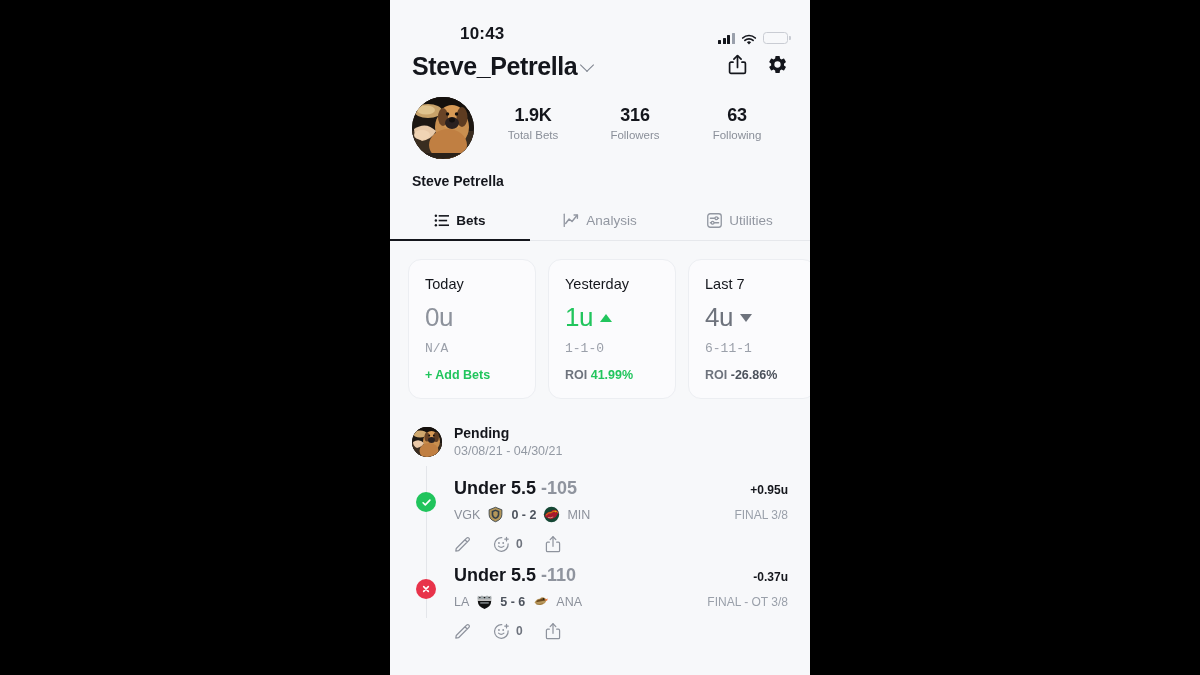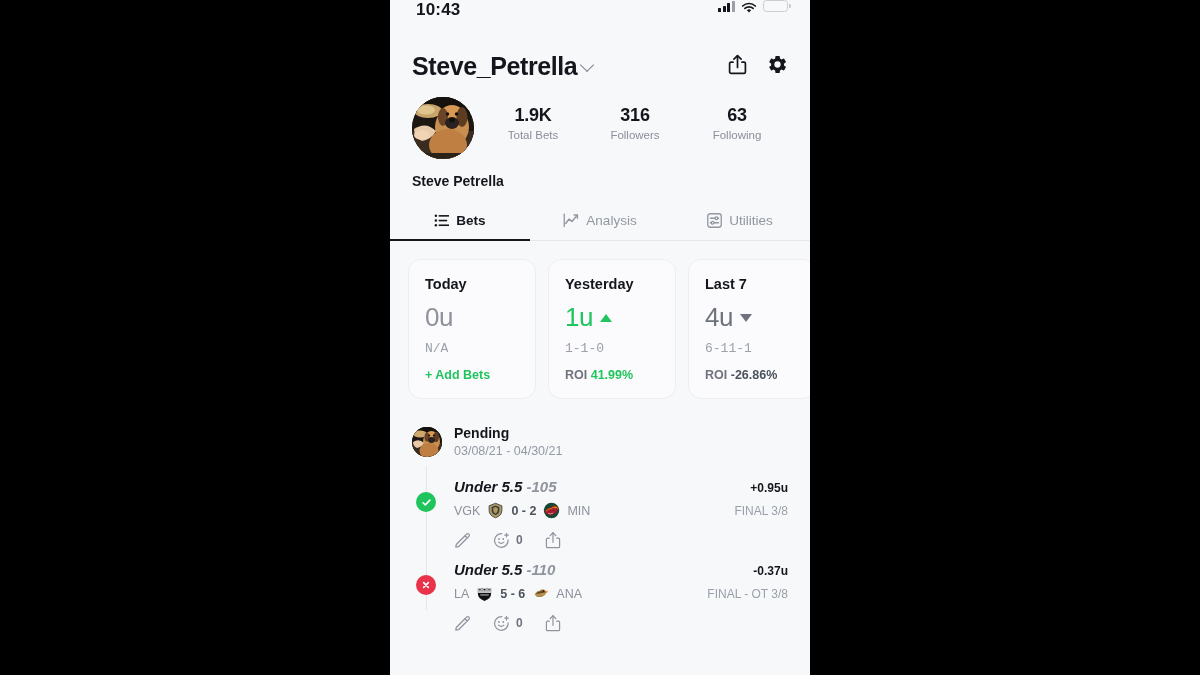--- a/index.html
+++ b/index.html
@@ -18,23 +18,24 @@
   .phone {
     position: relative;
     width: 420px; height: 675px;
     background: #f7f8fa;
     overflow: hidden;
   }
 
   
   .statusbar {
     height: 44px;
-    display: flex; align-items: flex-start; justify-content: space-between;
+    display: flex; align-items: flex-end; justify-content: space-between;
     padding: 0 22px 0 26px;
     background: #f7f8fa;
+    margin-left: 44px;
   }
   .status-time {
     font-size: 17px; font-weight: bold; color: #14161c;
     letter-spacing: 0.2px;
   }
   .status-right { display: flex; align-items: center; gap: 6px; }
   .sig { display: flex; align-items: flex-end; gap: 1.6px; height: 11px; }
   .sig i { width: 3px; background: #14161c; border-radius: 0.5px; display: block; }
   .sig i:nth-child(1) { height: 4px; }
   .sig i:nth-child(2) { height: 6px; }
@@ -112,21 +113,21 @@
   
   .cards-wrap {
     padding: 18px 0 0 18px;
     display: flex; gap: 12px; overflow: hidden;
   }
   .card {
     width: 128px; flex: none;
     background: #fbfbfd; border: 1px solid #eceef2;
     border-radius: 13px; padding: 16px 14px 16px 16px;
   }
-  .card-title { font-size: 14.5px; font-weight: bold; color: #14161c; }
+  .card-title { font-size: 14.5px; font-weight: normal; color: #14161c; }
   .card-val {
     font-size: 26px; font-weight: 500; color: #8d929c;
     margin-top: 10px; display: flex; align-items: center; gap: 7px;
     letter-spacing: -0.5px;
   }
   .card-val.pos { color: #21c55d; }
   .card-val.neg { color: #6e737d; }
   .tri { width: 0; height: 0; }
   .tri.up {
     border-left: 6px solid transparent; border-right: 6px solid transparent;
@@ -162,21 +163,21 @@
   .bet-row { display: flex; padding: 12px 22px 0 22px; position: relative; }
   .badge {
     width: 20px; height: 20px; border-radius: 50%; flex: none;
     display: flex; align-items: center; justify-content: center;
     margin-top: 14px; margin-left: 4px; z-index: 2;
   }
   .badge.win { background: #20c45c; }
   .badge.loss { background: #e8334a; }
   .bet-body { flex: 1; padding-left: 18px; }
   .bet-line1 { display: flex; justify-content: space-between; align-items: baseline; }
-  .bet-name { font-size: 15px; font-weight: bold; color: #14161c; font-style: italic; }
+  .bet-name { font-size: 18px; font-weight: bold; color: #14161c; }
   .bet-name .odds { color: #8f949e; font-weight: bold; }
   .bet-amt { font-size: 12px; font-weight: bold; color: #14161c; margin-left: 36px; }
   .bet-line2 {
     display: flex; justify-content: space-between; align-items: center;
     margin-top: 7px;
     gap: 9px;
   }
   .matchup { display: flex; align-items: center; gap: 7px; font-size: 12.5px; color: #8c919b; }
   .matchup .score { color: #4d535d; font-weight: bold; }
   .logo { width: 17px; height: 17px; display: block; }

